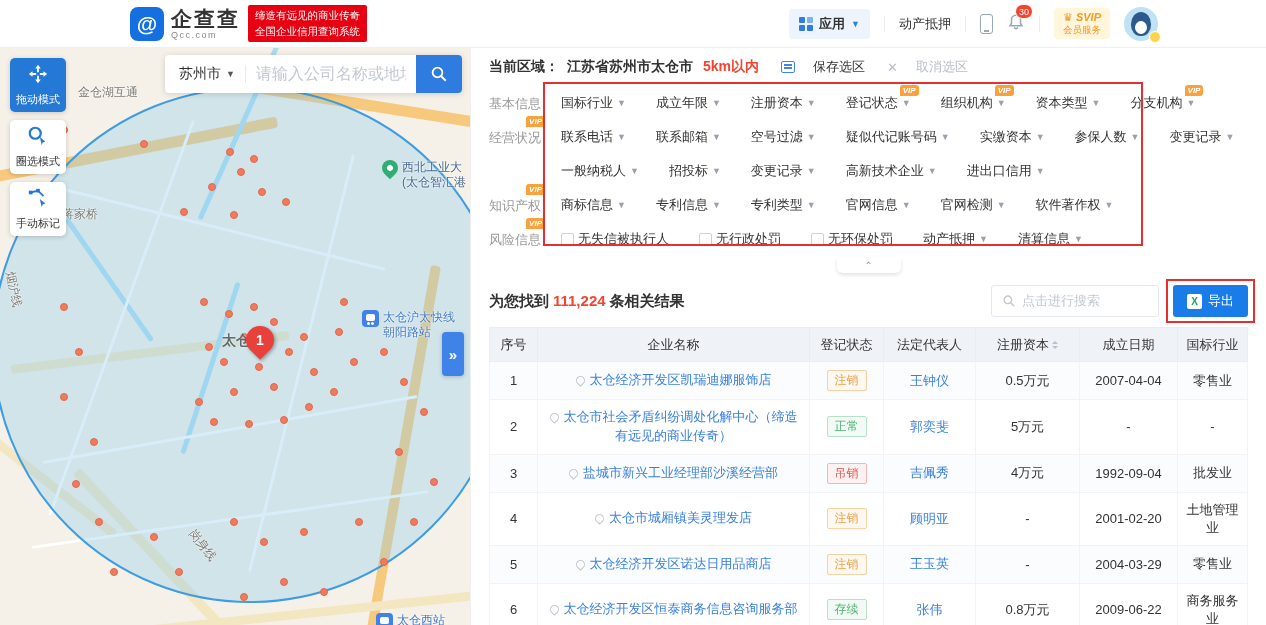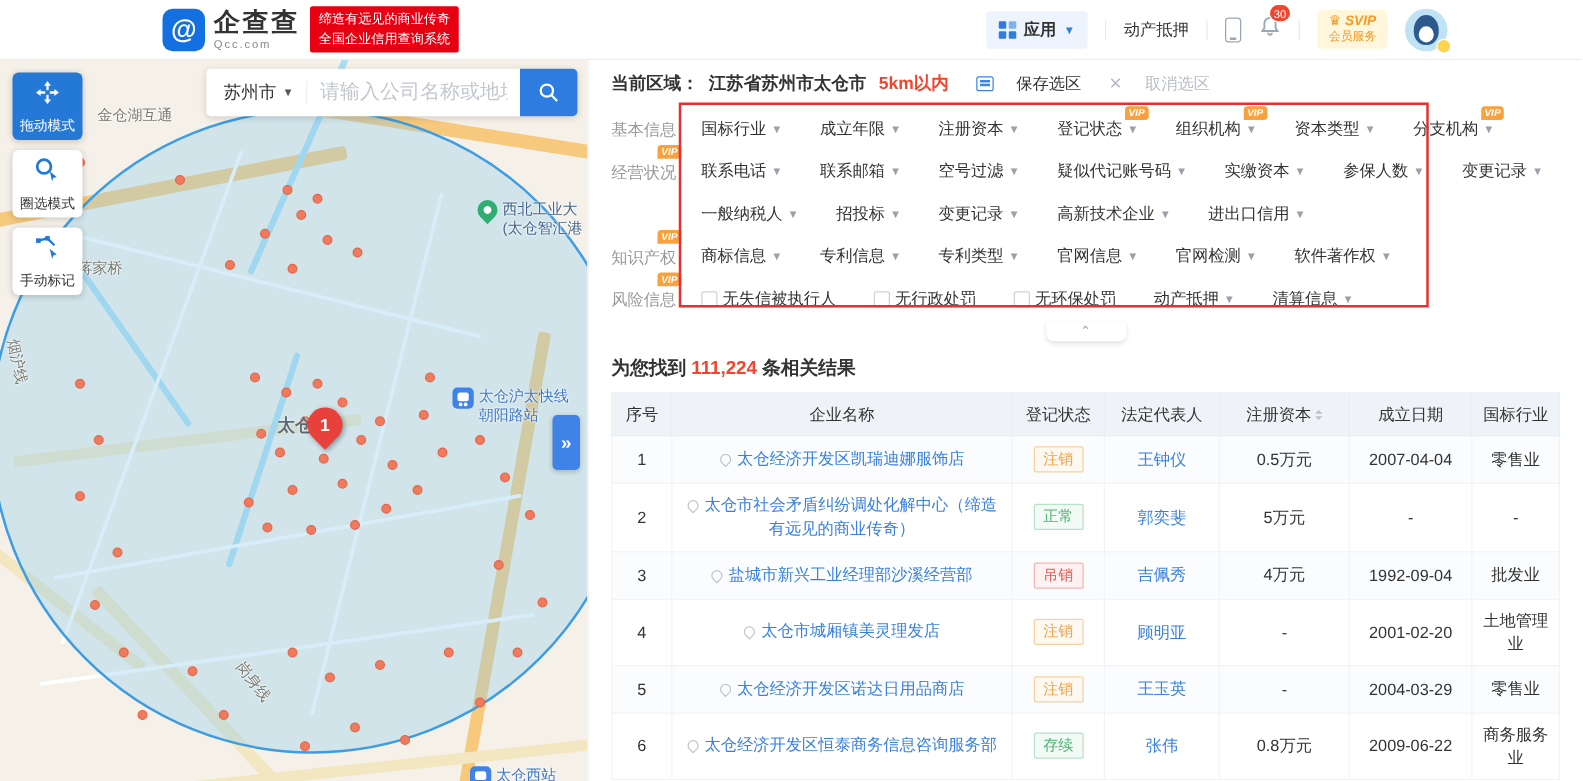--- a/index.html
+++ b/index.html
@@ -493,20 +493,36 @@
               </div>
             </div>
           </div>
         </div>
       <div class="collapse-tab">⌃</div>
 
       <div class="results-bar">
         <div class="found">
           <span>为您找到</span><span class="cnt">111,224</span><span>条相关结果</span>
         </div>
+        <div class="rb-right">
+          <div class="click-search">
+            <svg width="14" height="14" viewBox="0 0 24 24">
+                <circle cx="10" cy="10" r="6.5" fill="none" stroke="#c3c8cf" stroke-width="2.4"></circle>
+                <line x1="15" y1="15" x2="21" y2="21" stroke="#c3c8cf" stroke-width="2.4"></line>
+              </svg>
+            <span>点击进行搜索</span>
+          </div>
+          <div class="export-wrap">
+            <button class="export-btn">
+              <span class="xls-ic">X</span>
+              <span>导出</span>
+            </button>
+            <div class="export-anno"></div>
+          </div>
+        </div>
       </div>
 
       <table class="results">
         <thead>
             <tr id="thead-row">
               <th style="width: 48px;">序号</th>
               <th style="width: 272px;">企业名称</th>
               <th style="width: 74px;">登记状态</th>
               <th style="width: 92px;">法定代表人</th>
               <th style="width: 104px;">注册资本<span class="sort">

